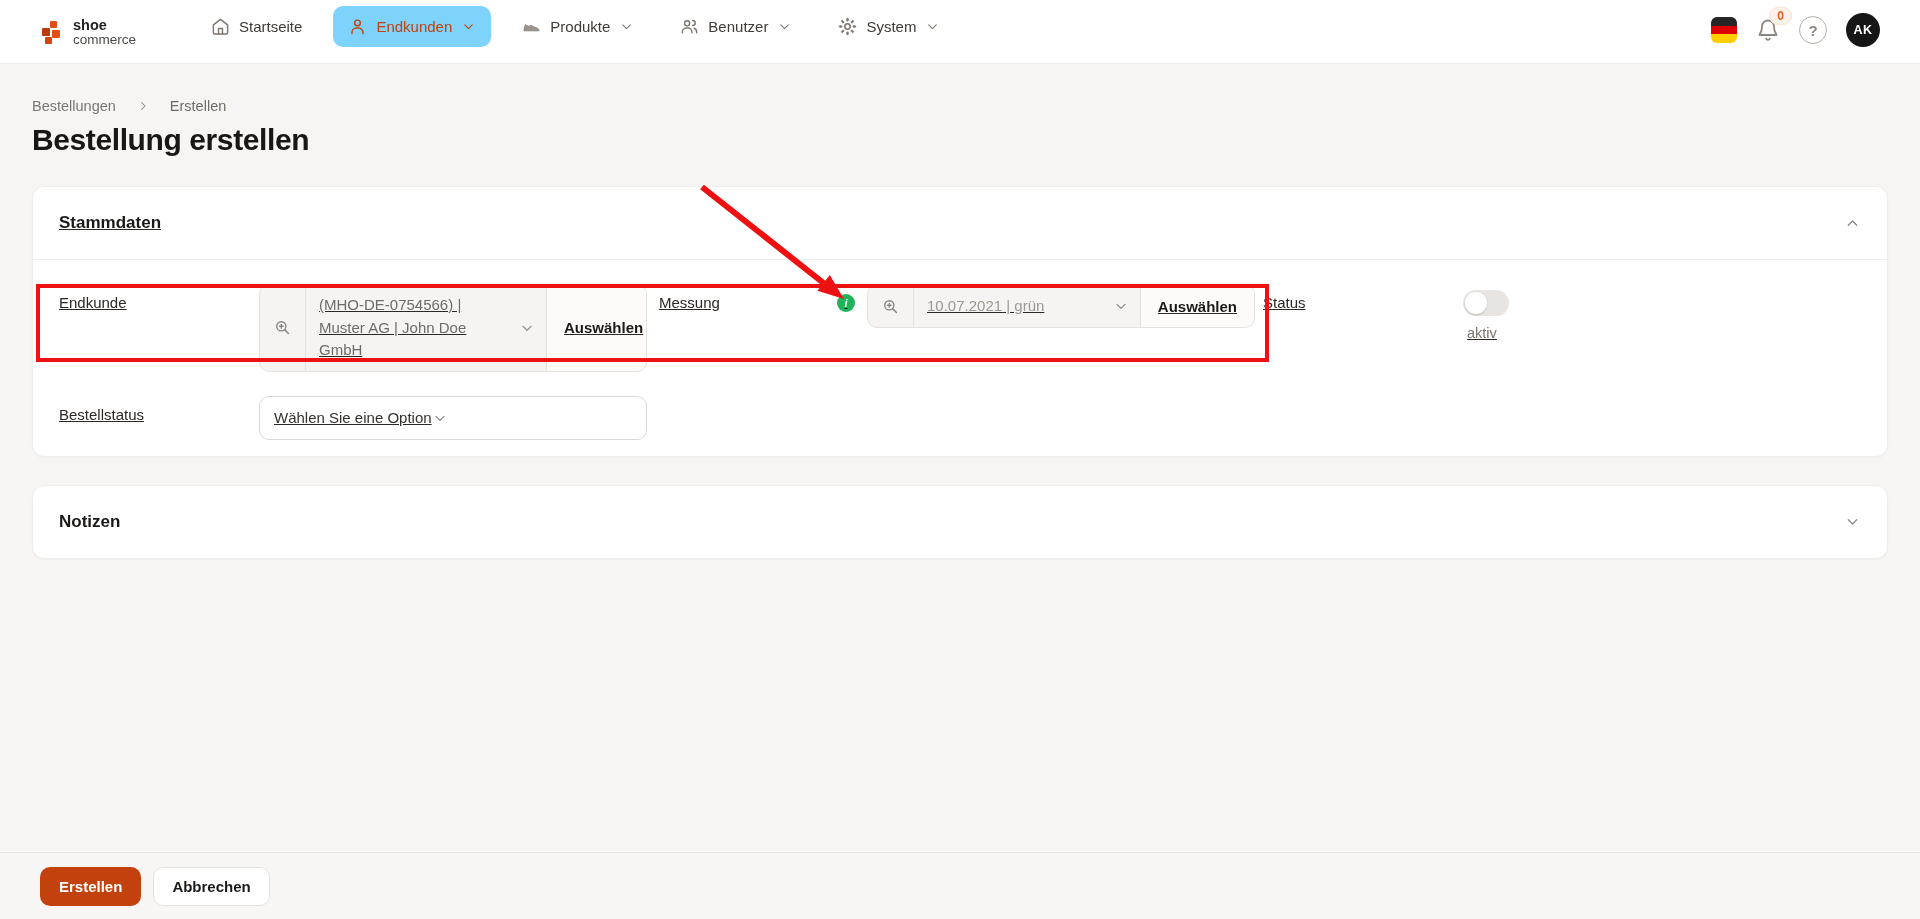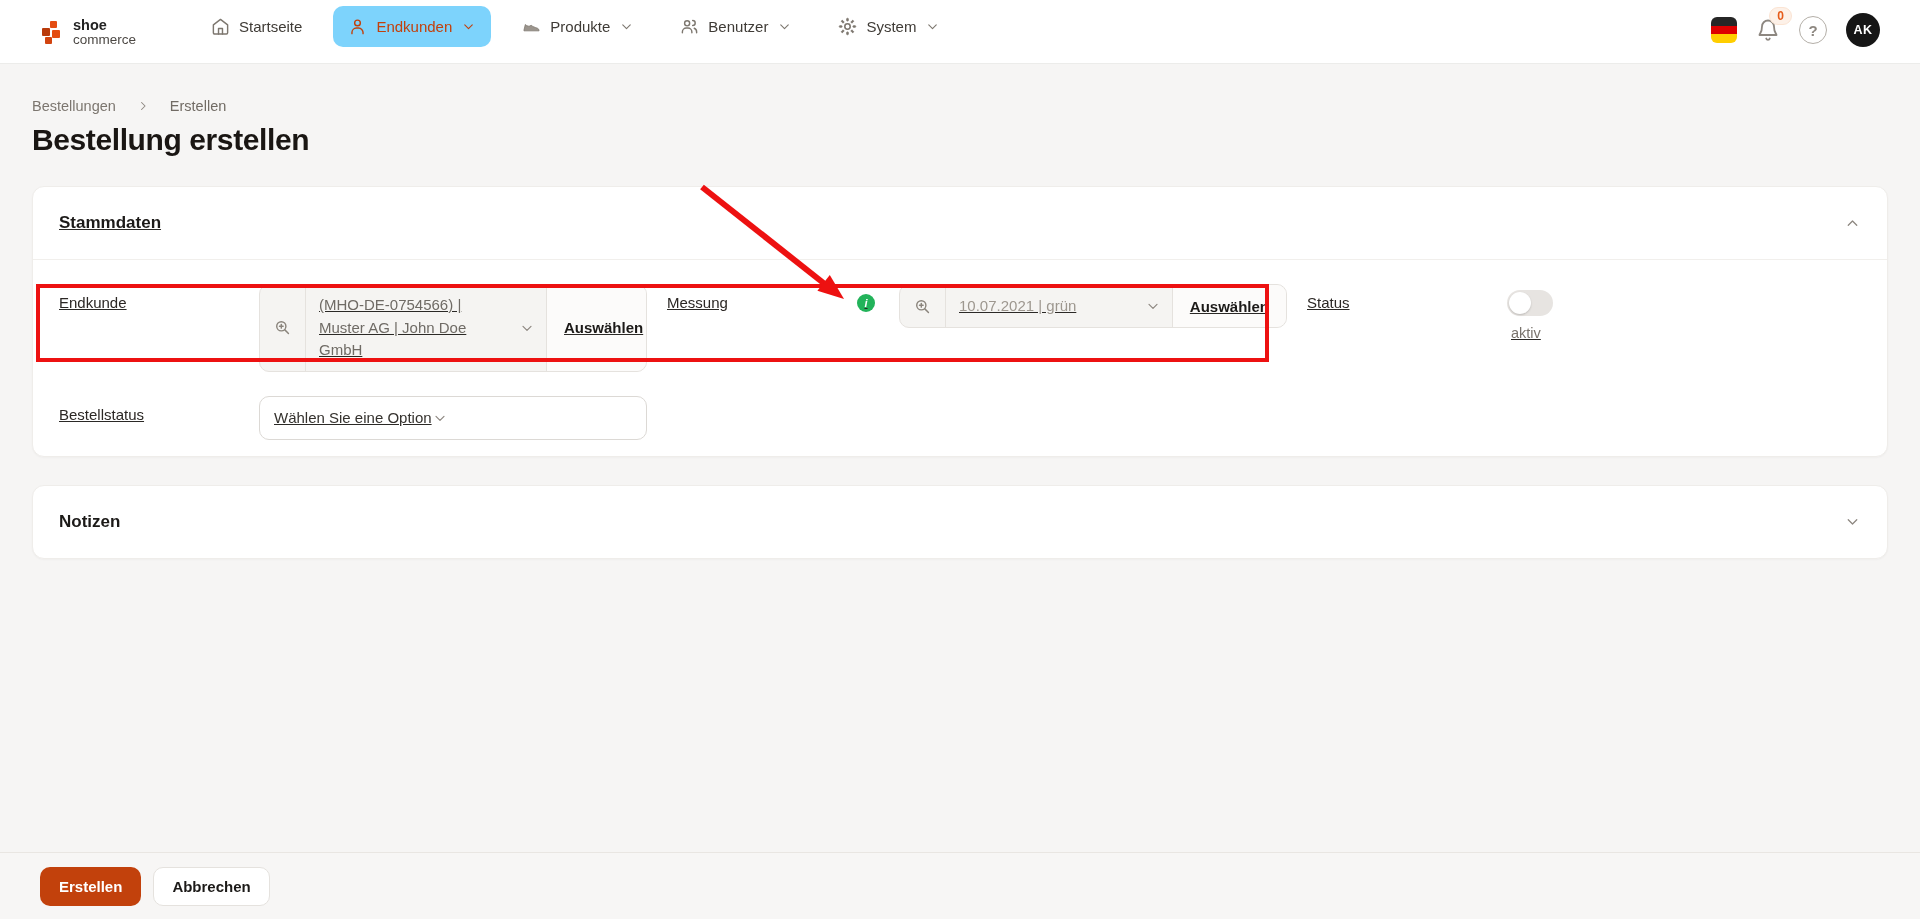--- a/index.html
+++ b/index.html
@@ -91,22 +91,22 @@
   }
   .sg-text { font-size:15px; line-height:1.5; color:#6f6b65; }
   .endkunde-text { width:192px; }
   .placeholder-text { color:#9d978f; white-space:nowrap; }
   .sg-button {
     display:flex; align-items:center; padding:0 17px;
     background:#fcfbfa; border-left:1px solid #e5e2de;
     font-size:15px; font-weight:700; color:#1c1a18; cursor:pointer; flex:0 0 auto;
   }
   .mh-one-line { height:44px; }
-  .gap-field { margin-left:20px;gap:12px; }
-  .gap-status { margin-left:20px; }
+  .gap-field { margin-left:12px; }
+  .gap-status { margin-left:8px; }
   .status-col { padding-top:6px; }
   .toggle { width:46px; height:26px; border-radius:13px; background:#e7e4e1; position:relative; cursor:pointer; }
   .toggle-knob { position:absolute; left:2px; top:2px; width:22px; height:22px; border-radius:50%; background:#ffffff; box-shadow:0 1px 2px rgba(0,0,0,.18); }
   .toggle-caption { margin-top:9px; margin-left:4px; font-size:14.5px; color:#79736c; }
   .select-plain {
     width:388px; height:44px; border:1px solid #dcd9d5; border-radius:10px;
     background:#ffffff; display:flex; align-items:center; 
     padding:0 13px 0 14px; font-size:15px; color:#35322e; cursor:pointer;
   }
   .card-notizen { margin-top:28px; }

